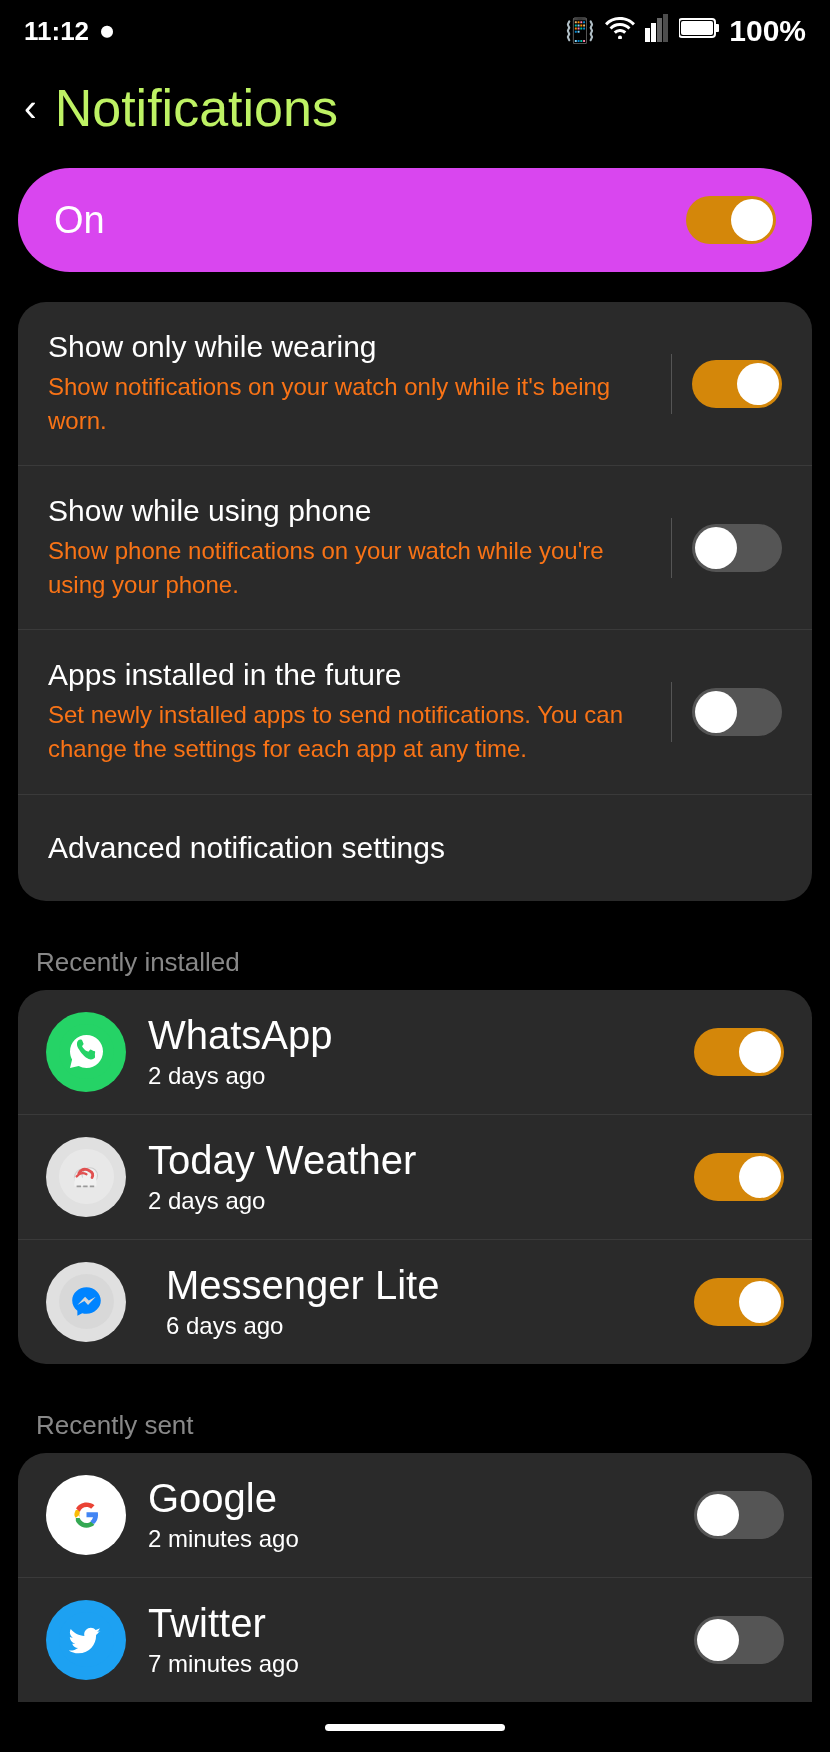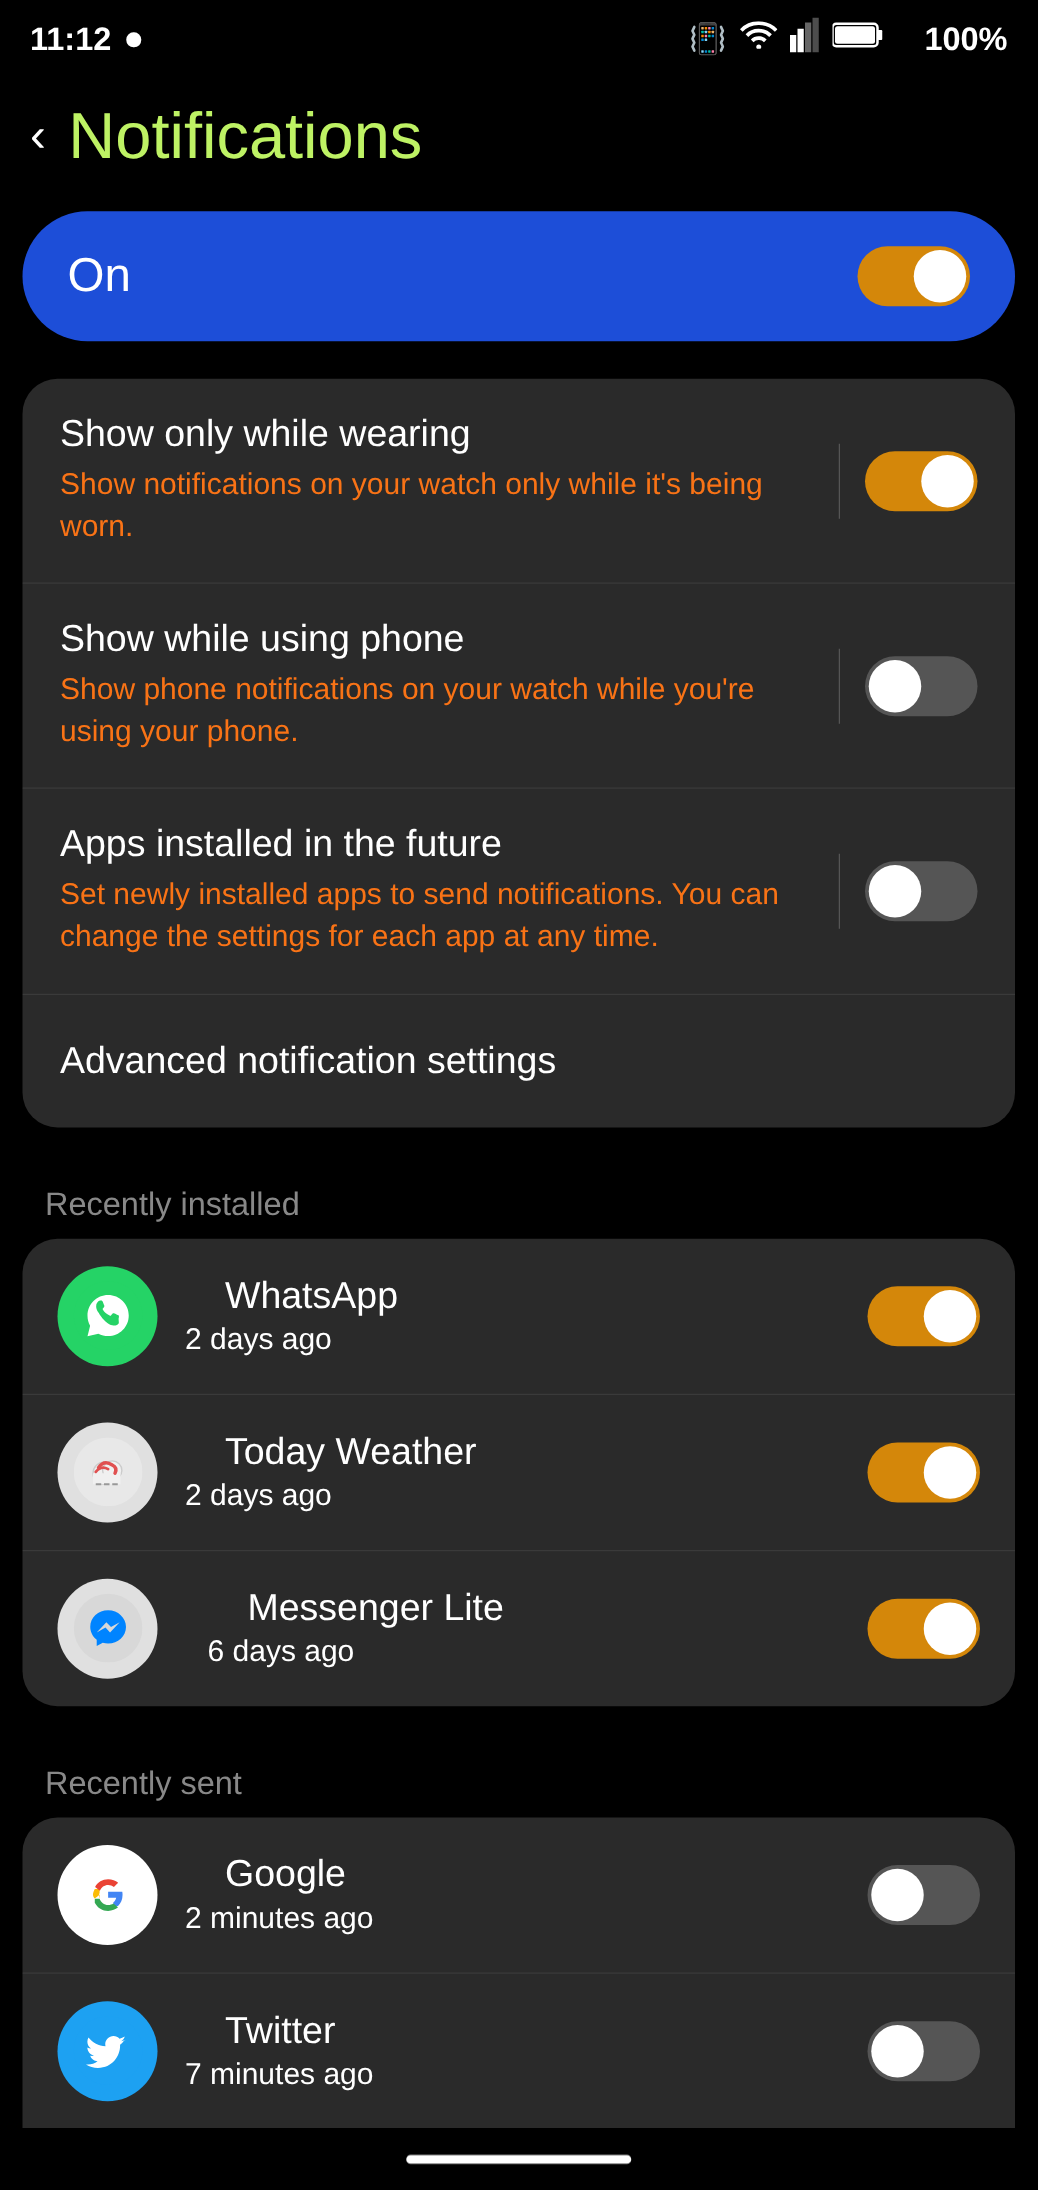--- a/index.html
+++ b/index.html
@@ -40,21 +40,21 @@
     }
     .page-title {
       font-size: 52px;
       font-weight: 400;
       color: #bef264;
     }
 
     
     .main-toggle-card {
       margin: 0 18px 30px;
-      background: #1d4ed8;
+      background: #d946ef;
       border-radius: 60px;
       padding: 28px 36px;
       display: flex;
       align-items: center;
       justify-content: space-between;
     }
     .main-toggle-label {
       font-size: 38px;
       color: #fff;
       font-weight: 400;
@@ -122,25 +122,24 @@
       border-radius: 50%;
       display: flex;
       align-items: center;
       justify-content: center;
       font-size: 42px;
       flex-shrink: 0;
       overflow: hidden;
     }
     .app-info { flex: 1; }
     .app-name {
-      font-size: 30px;
+      font-size: 40px;
       color: #fff;
       font-weight: 400;
       margin-bottom: 4px;
-      margin-left: 32px;
     }
     .app-time {
       font-size: 24px;
       color: #ffffff;
     }
 
     
     .toggle {
       width: 90px;
       height: 48px;
@@ -241,21 +240,21 @@
       </svg>
     </span>
 
     <span>
       <svg width="40" height="22" viewBox="0 0 40 22">
         <rect x="0" y="2" width="36" height="18" rx="3" ry="3" fill="none" stroke="white" stroke-width="2"></rect>
         <rect x="36" y="7" width="4" height="8" rx="1" fill="white"></rect>
         <rect x="2" y="4" width="32" height="14" rx="2" fill="white"></rect>
       </svg>
     </span>
-    <span style="font-size:26px;font-weight:600;margin-left:24px;">100%</span>
+    <span style="font-size:30px;font-weight:600;">100%</span>
   </div>
 </div>
 
 <div class="header">
   <span class="back-arrow">‹</span>
   <span class="page-title">Notifications</span>
 </div>
 
 <div class="main-toggle-card">
   <span class="main-toggle-label">On</span>

